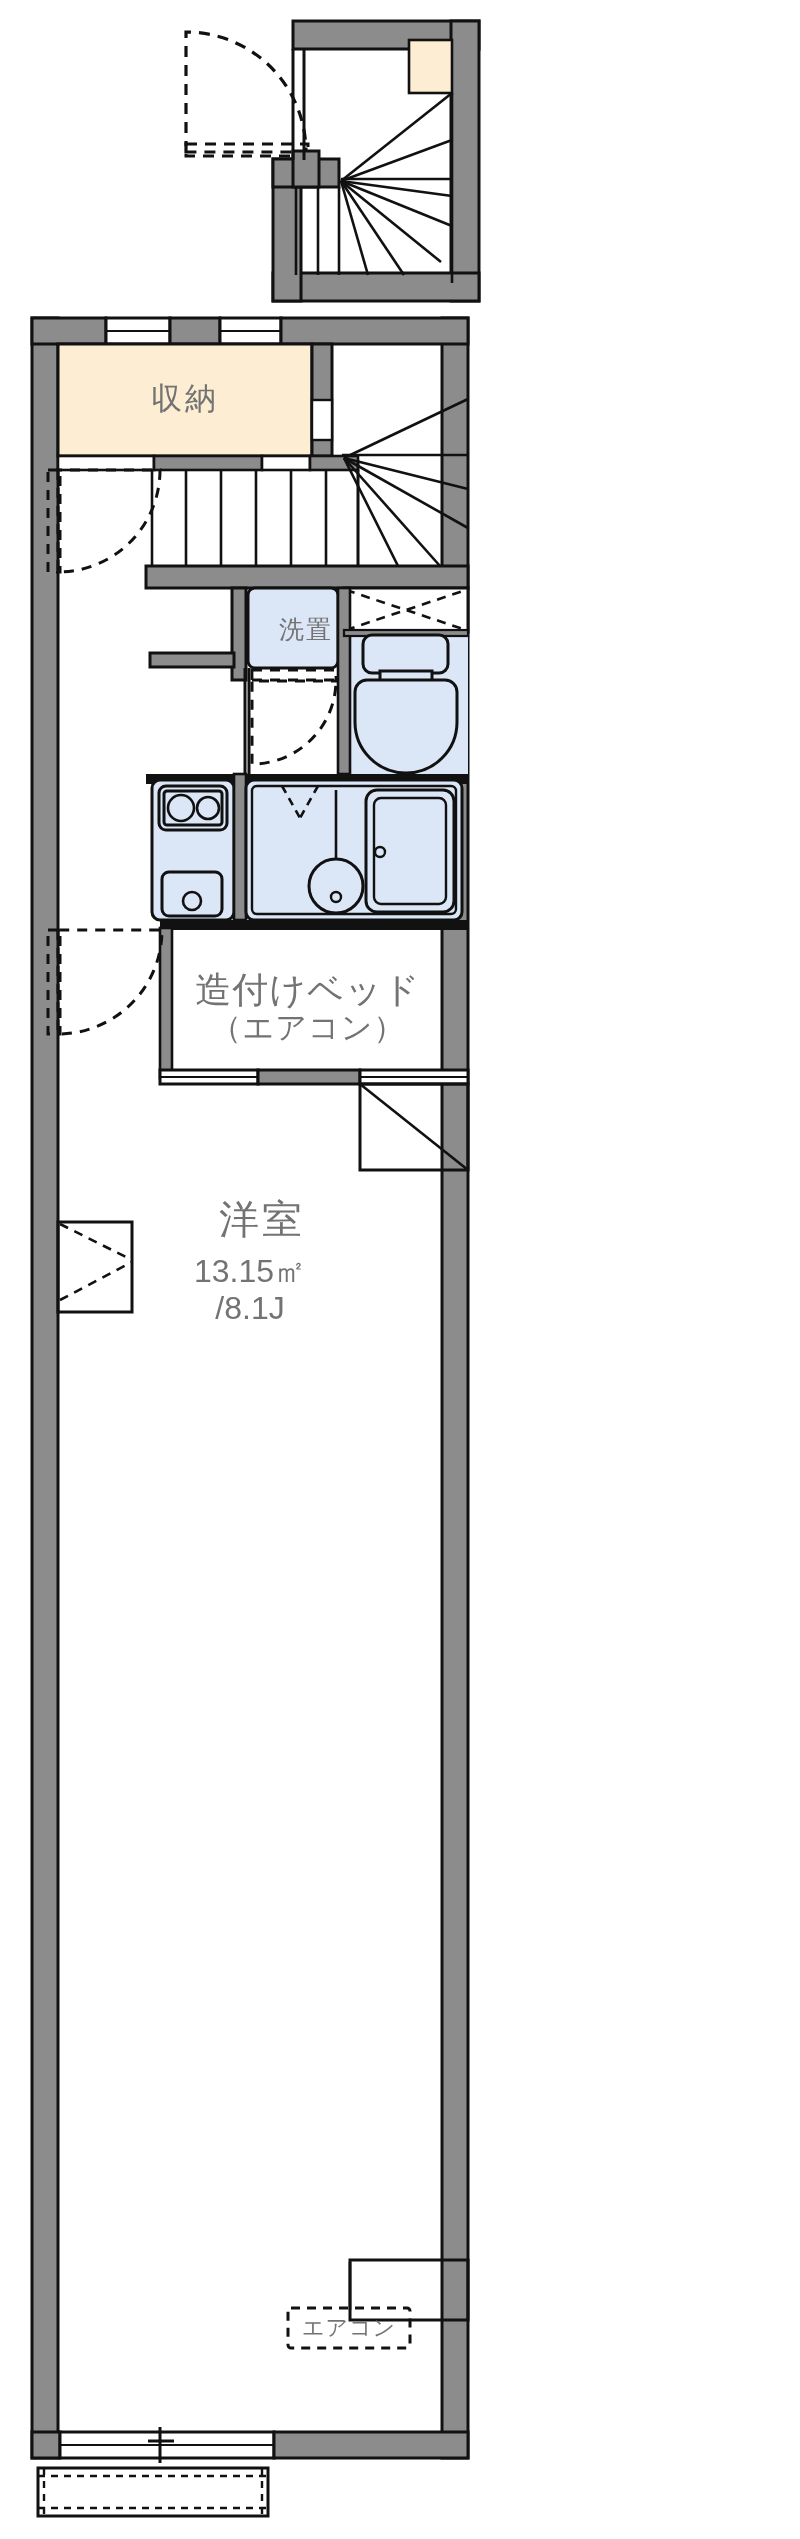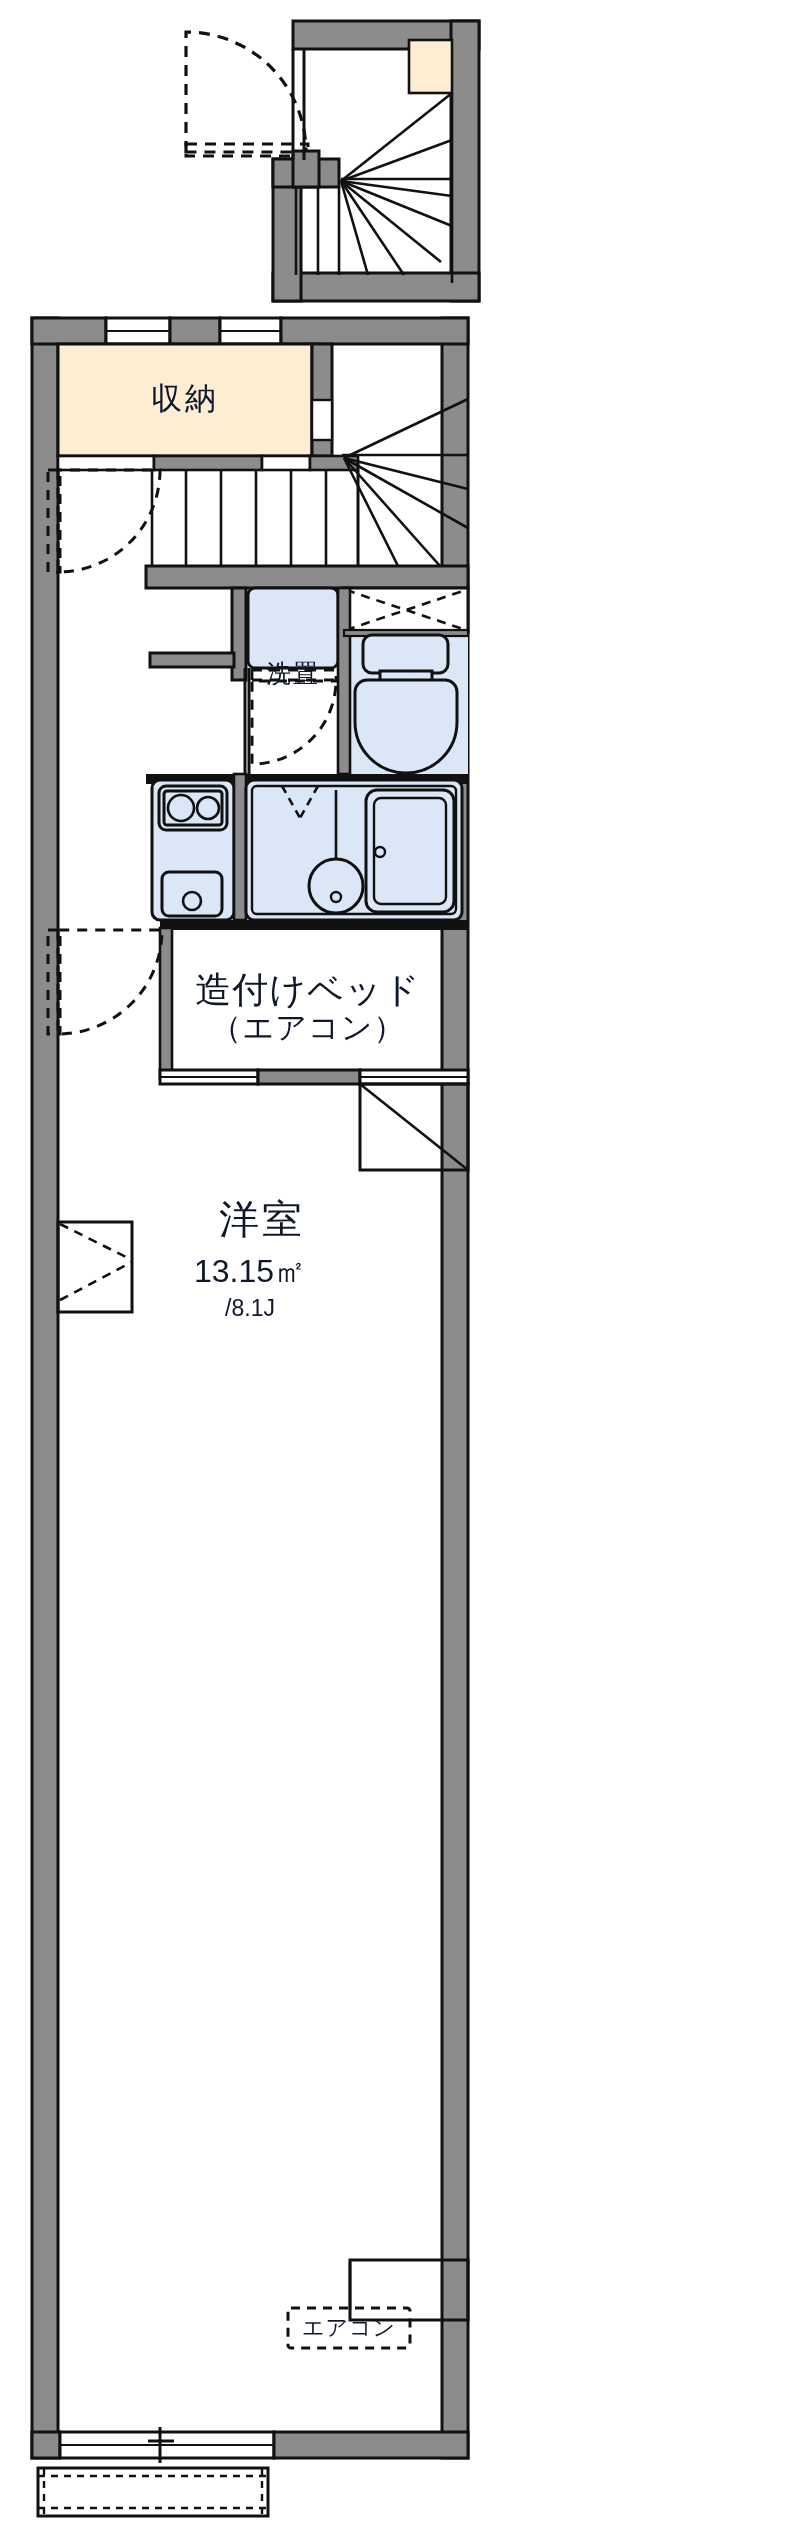--- a/index.html
+++ b/index.html
@@ -1,19 +1,19 @@
 <!DOCTYPE html>
 <html><head>
 <meta charset="utf-8">
 <style>
   html,body{margin:0;padding:0;background:#ffffff;}
   body{font-family:"Liberation Sans","DejaVu Sans",sans-serif;}
   #page{position:relative;width:800px;height:2539px;background:#ffffff;overflow:hidden;}
   #plan{position:absolute;left:0;top:0;width:800px;height:2539px;}
-  .lbl{position:absolute;color:#0f172a;white-space:nowrap;line-height:1.08;}
+  .lbl{position:absolute;color:#737373;white-space:nowrap;line-height:1.08;}
   .lbl-center{transform:translate(-50%,-50%);text-align:center;}
 </style>
 </head>
 <body>
 
 <div id="page">
 
   <svg id="plan" viewBox="0 0 800 2539">
 
     <g>
@@ -246,24 +246,24 @@
           <line x1="38" y1="2476" x2="268" y2="2476"></line>
           <line x1="38" y1="2508" x2="268" y2="2508"></line>
         </g>
       </g>
 
     </g>
   </svg>
 
   <div class="lbl lbl-center" style="left:185px;top:399px;font-size:31px;letter-spacing:3px;">収納</div>
 
-  <div class="lbl lbl-center" style="left:293px;top:629px;font-size:25px;letter-spacing:2px;margin-top:44px;">洗置</div>
+  <div class="lbl lbl-center" style="left:306px;top:629px;font-size:25px;letter-spacing:2px;">洗置</div>
 
   <div class="lbl lbl-center" style="left:308px;top:990px;font-size:36px;letter-spacing:1px;">造付けベッド</div>
   <div class="lbl lbl-center" style="left:308px;top:1028px;font-size:31px;letter-spacing:1px;">（エアコン）</div>
 
   <div class="lbl lbl-center" style="left:262px;top:1220px;font-size:40px;letter-spacing:3px;">洋室</div>
   <div class="lbl lbl-center" style="left:250px;top:1271px;font-size:32px;">13.15㎡</div>
-  <div class="lbl lbl-center" style="left:250px;top:1308px;font-size:23px;">/8.1J</div>
+  <div class="lbl lbl-center" style="left:250px;top:1308px;font-size:32px;">/8.1J</div>
 
   <div class="lbl lbl-center" style="left:349px;top:2328px;font-size:22px;letter-spacing:1px;">エアコン</div>
 
 </div>
 
 </body></html>

